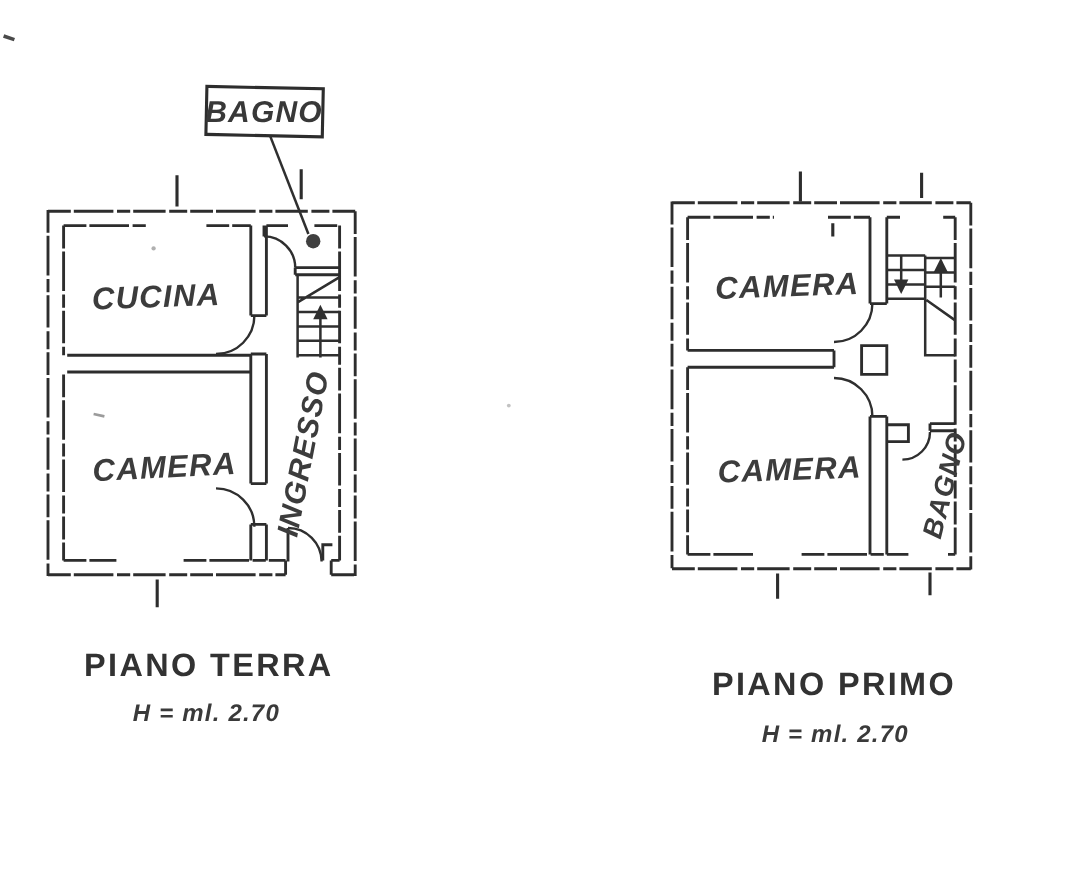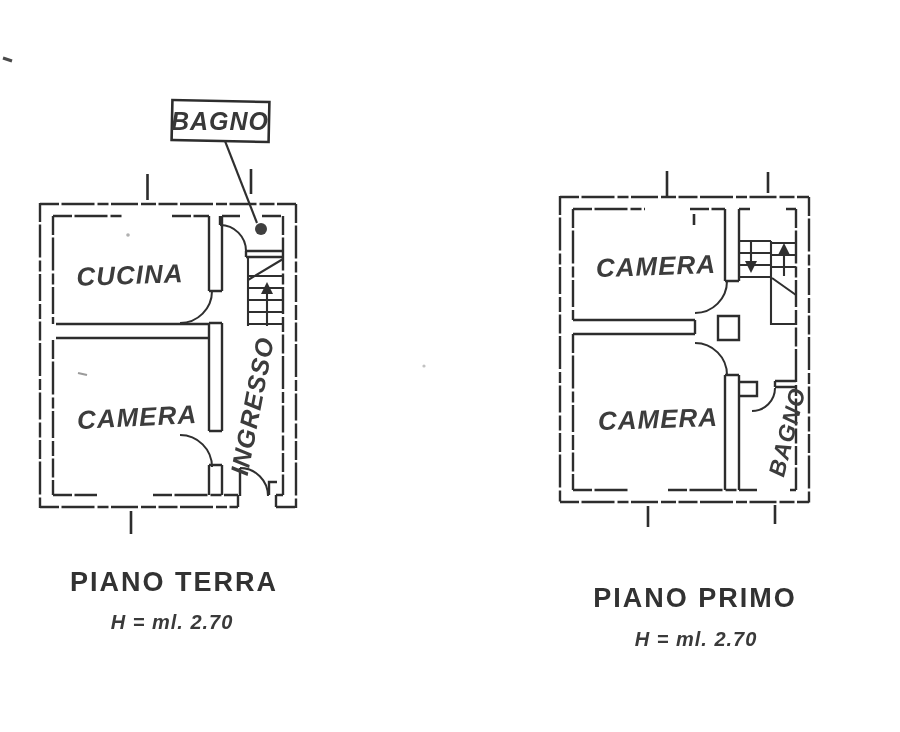--- a/index.html
+++ b/index.html
@@ -1,17 +1,17 @@
 <!DOCTYPE html>
 <html><head>
 <meta charset="utf-8">
 <style>
   html,body{margin:0;padding:0;background:#ffffff;}
   .page{position:relative;width:900px;height:680px;background:#ffffff;overflow:hidden;
-        font-family:"Liberation Sans",sans-serif;margin-top:28px;}
+        font-family:"Liberation Sans",sans-serif;}
   svg{position:absolute;inset:0;filter:blur(0.25px);}
   .w    {fill:none;stroke:#2d2d2d;stroke-width:2.4;stroke-linecap:butt;}
   .wd   {fill:none;stroke:#2d2d2d;stroke-width:2.4;stroke-linecap:butt;
          stroke-dasharray:19 2.5 33 3 11 2.5 27 3 15 2.5;}
   .arc  {fill:none;stroke:#2f2f2f;stroke-width:2;}
   .t    {fill:none;stroke:#2f2f2f;stroke-width:2.1;}
   .tick {fill:none;stroke:#2d2d2d;stroke-width:2.6;}
   .speck{stroke:#9b9b9b;stroke-width:2.2;fill:#b0b0b0;}
   .ah   {fill:#2f2f2f;stroke:none;}
   .room-label{font-family:"Liberation Sans",sans-serif;font-style:italic;font-weight:bold;

